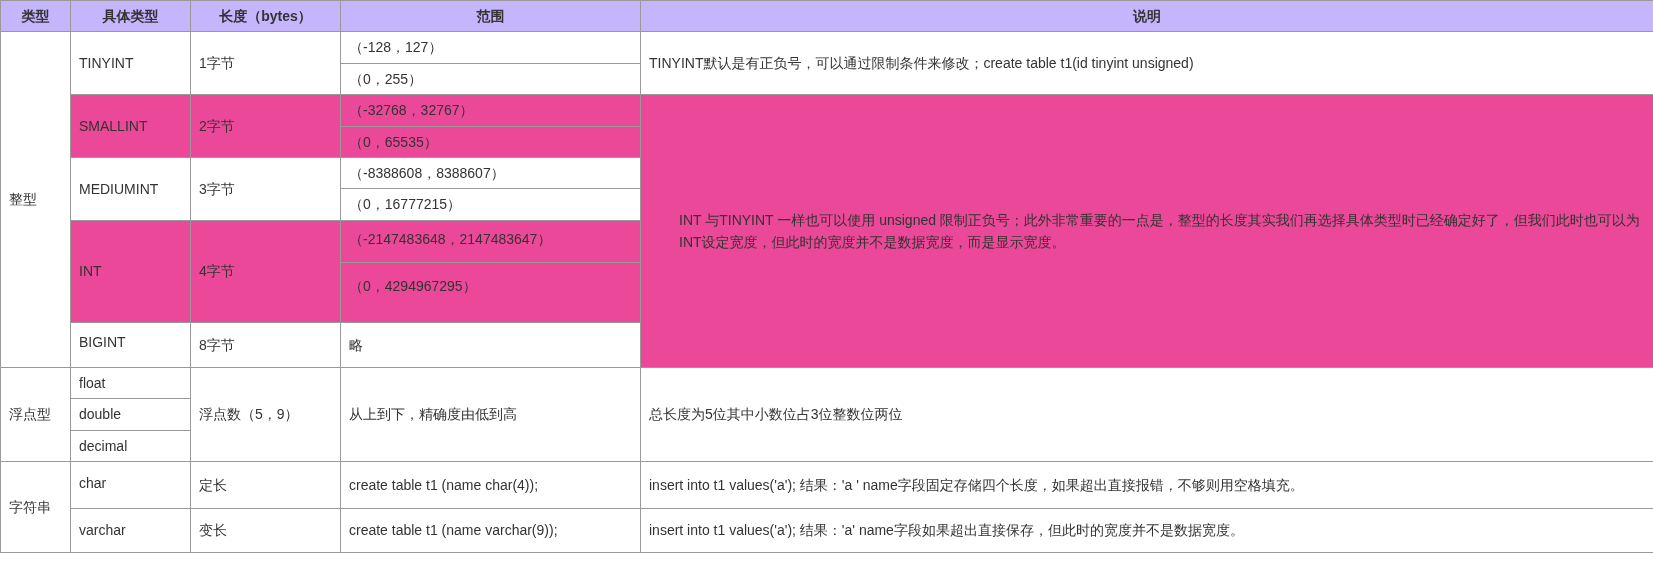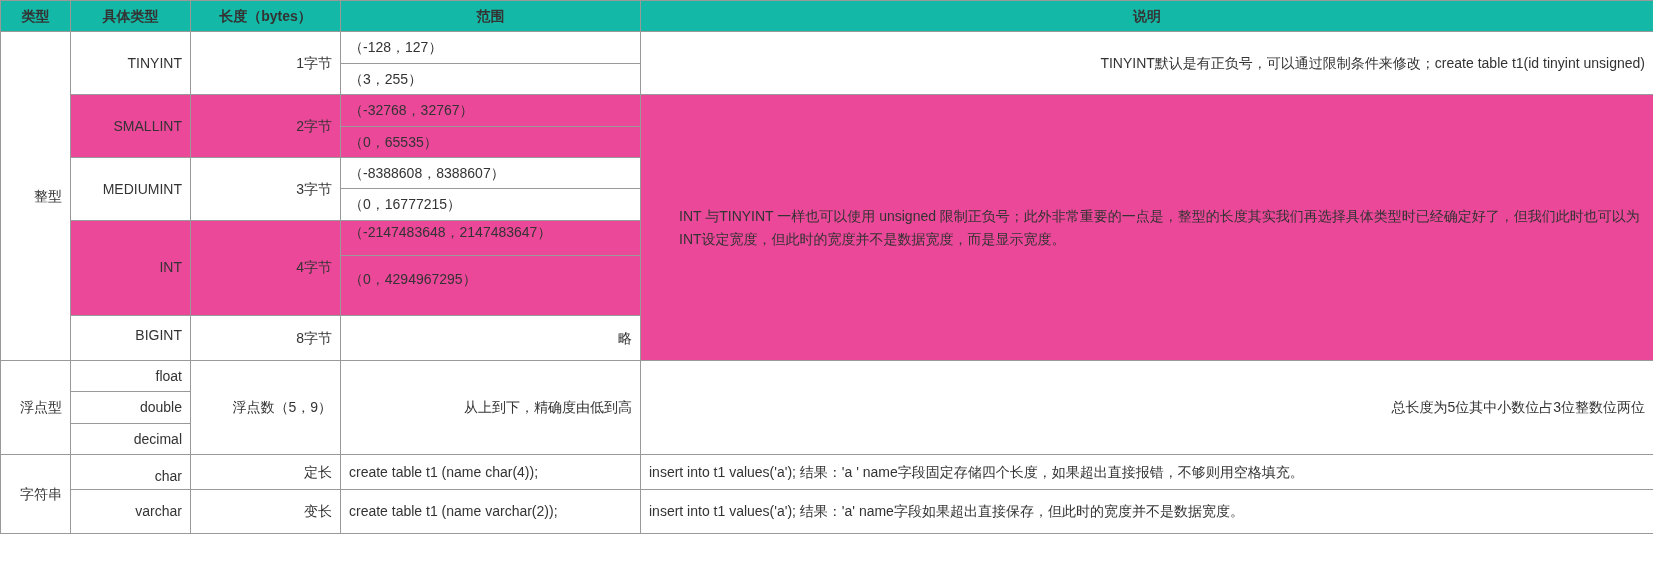--- a/index.html
+++ b/index.html
@@ -16,25 +16,25 @@
       width: 1653px;
       table-layout: fixed;
     }
     th, td {
       border: 1px solid #999;
       padding: 4px 8px;
       vertical-align: middle;
       line-height: 1.6;
     }
     th {
-      background: #14b8a6;
+      background: #c4b5fd;
       text-align: center;
       font-weight: bold;
     }
-    td.center { text-align: right; }
+    td.center { text-align: left; }
     td.left { text-align: left; }
     tr.shade td { background: #ec4899; }
     col.c1 { width: 70px; }
     col.c2 { width: 120px; }
     col.c3 { width: 150px; }
     col.c4 { width: 300px; }
     col.c5 { width: 1013px; }
   </style>
 </head>
 <body>
@@ -59,21 +59,21 @@
   <tbody>
 
     <tr>
       <td rowspan="9" class="center">整型</td>
       <td rowspan="2" class="center">TINYINT</td>
       <td rowspan="2" class="center">1字节</td>
       <td class="left">（-128，127）</td>
       <td rowspan="2" class="center">TINYINT默认是有正负号，可以通过限制条件来修改；create table t1(id tinyint unsigned)</td>
     </tr>
     <tr>
-      <td class="left">（3，255）</td>
+      <td class="left">（0，255）</td>
     </tr>
     <tr class="shade">
       <td rowspan="2" class="center">SMALLINT</td>
       <td rowspan="2" class="center">2字节</td>
       <td class="left">（-32768，32767）</td>
       <td rowspan="7" class="left" style="vertical-align:middle;padding-left:38px;">INT 与TINYINT 一样也可以使用 unsigned 限制正负号；此外非常重要的一点是，整型的长度其实我们再选择具体类型时已经确定好了，但我们此时也可以为INT设定宽度，但此时的宽度并不是数据宽度，而是显示宽度。</td>
     </tr>
     <tr class="shade">
       <td class="left">（0，65535）</td>
     </tr>
@@ -81,21 +81,21 @@
       <td rowspan="2" class="center">MEDIUMINT</td>
       <td rowspan="2" class="center">3字节</td>
       <td class="left">（-8388608，8388607）</td>
     </tr>
     <tr>
       <td class="left">（0，16777215）</td>
     </tr>
     <tr class="shade">
       <td rowspan="2" class="center">INT</td>
       <td rowspan="2" class="center">4字节</td>
-      <td class="left" style="padding-top:0;padding-bottom:12px;">（-2147483648，2147483647）</td>
+      <td class="left" style="padding-top:7px;padding-bottom:12px;">（-2147483648，2147483647）</td>
     </tr>
     <tr class="shade">
       <td class="left" style="padding-top:12px;padding-bottom:24px;">（0，4294967295）</td>
     </tr>
     <tr>
       <td class="center" style="padding-top:8px;padding-bottom:14px;">BIGINT</td>
       <td class="center">8字节</td>
       <td class="center">略</td>
     </tr>
 
@@ -108,25 +108,25 @@
     </tr>
     <tr>
       <td class="center">double</td>
     </tr>
     <tr>
       <td class="center">decimal</td>
     </tr>
 
     <tr>
       <td rowspan="2" class="center">字符串</td>
-      <td class="center" style="padding-top:10px;padding-bottom:2px;">char</td>
+      <td class="center" style="padding-top:10px;padding-bottom:14px;">char</td>
       <td class="center">定长</td>
       <td class="left">create table t1 (name char(4));</td>
       <td class="left">insert into t1 values('a'); 结果：'a   ' name字段固定存储四个长度，如果超出直接报错，不够则用空格填充。</td>
     </tr>
     <tr>
       <td class="center" style="padding-top:10px;padding-bottom:10px;">varchar</td>
       <td class="center">变长</td>
-      <td class="left">create table t1 (name varchar(2));</td>
+      <td class="left">create table t1 (name varchar(9));</td>
       <td class="left">insert into t1 values('a'); 结果：'a' name字段如果超出直接保存，但此时的宽度并不是数据宽度。</td>
     </tr>
   </tbody>
 </table>
 
 </body></html>

